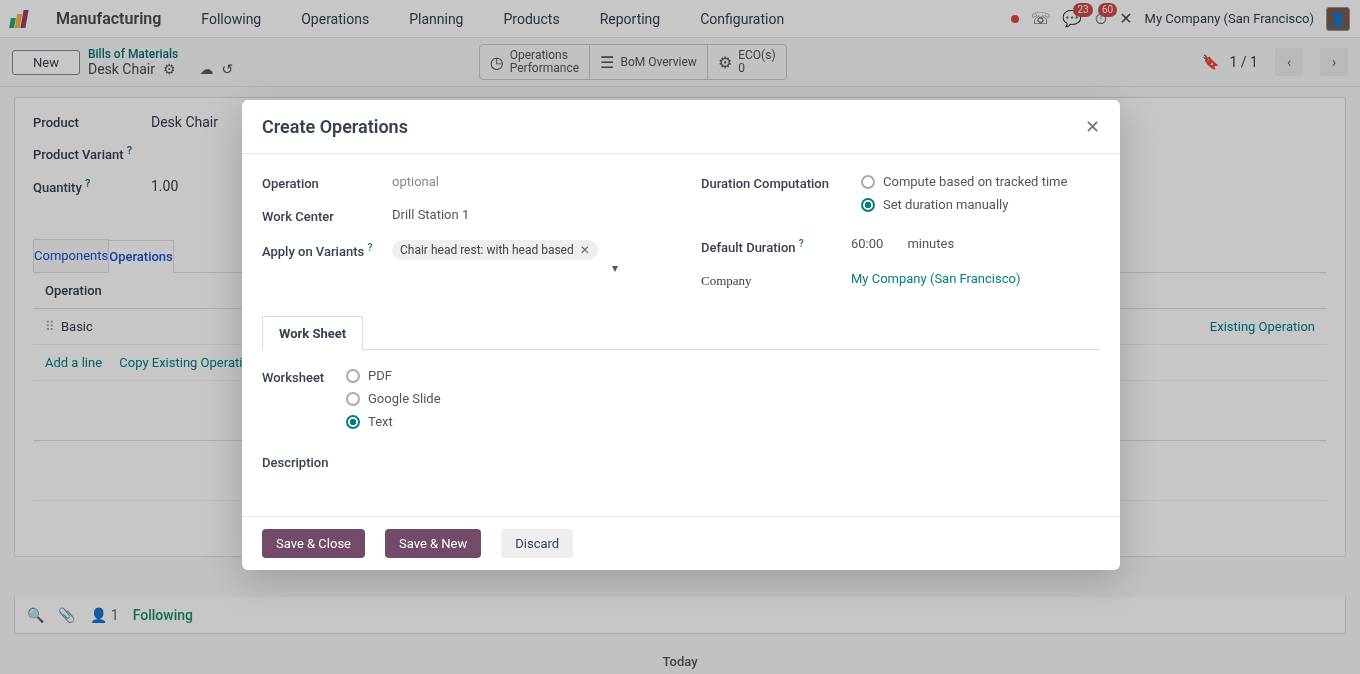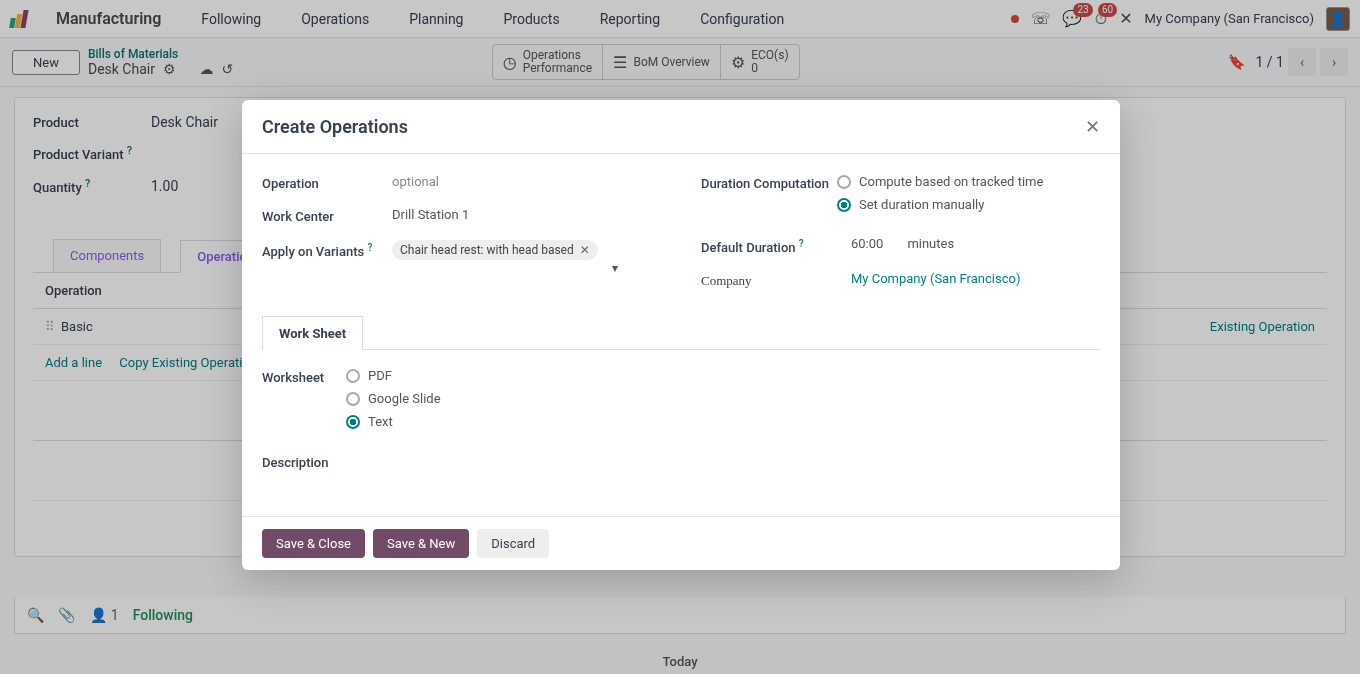--- a/index.html
+++ b/index.html
@@ -31,36 +31,36 @@
   .breadcrumb-current { font-size:14px; color:#4a4a4a; display:flex; align-items:center; gap:8px;}
   .mini-icon { font-size:14px; color:#555; cursor:pointer; }
 
   .statbtns { display:flex; border:1px solid #ccc; border-radius:4px; overflow:hidden; margin-left: -170px; }
   .statbtn { display:flex; align-items:center; gap:6px; padding:4px 10px; border-right:1px solid #ccc; cursor:pointer; font-size:12px; color:#555;}
   .statbtn:last-child { border-right:none; }
   .statbtn .stack { display:flex;flex-direction:column; line-height:1.1;}
   .sb-icon { font-size:16px; color:#555;}
 
   .cb-right { display:flex; align-items:center; gap:10px; }
-  .pager { display:flex; align-items:center; gap:4px; color:#374151; font-size:14px;}
+  .pager { display:flex; align-items:center; gap:17px; color:#374151; font-size:14px;}
   .pager-btn { width:28px;height:28px; display:flex;align-items:center;justify-content:center; background:#eee; border-radius:3px; cursor:pointer; color:#666;}
 
   
   .main { padding:10px 14px 40px; }
   .sheet { background:#fff; border:1px solid #ddd; border-radius:3px; padding:16px 18px 0; position:relative; min-height:460px;}
   .form-row { display:flex; gap:60px; }
   .form-col { flex:1; }
   .frow { display:flex; align-items:center; margin-bottom:14px; }
   .flabel { width:118px; font-weight:500; color:#374151; font-size:13px;}
   .flabel .q { color:#0d6e6e; font-size:11px; vertical-align:super; }
   .fval { color:#374151; }
 
   
   .tabbar { display:flex; border-bottom:1px solid #ddd; margin-top:30px;}
-  .tab { padding:8px 16px; border:1px solid #ddd; border-bottom:none; background:#f9f9f9; margin-right:-1px; cursor:pointer; font-size:13px; color:#8b5cf6;margin-left:20px;}
+  .tab { padding:8px 0; border:1px solid #ddd; border-bottom:none; background:#f9f9f9; margin-right:-1px; cursor:pointer; font-size:13px; color:#1d4ed8;}
   .tab.active { background:#fff; border-top:1px solid #ddd; border-bottom:1px solid #fff; position:relative; top:1px; font-weight:500;}
   .table { width:100%; border-collapse:collapse; position:relative;}
   .table .th-row { background:#fff; border-bottom:1px solid #ddd; }
   .table th { text-align:left; padding:10px 12px; font-weight:500; font-size:13px; color:#374151;}
   .table td { padding:10px 12px; border-bottom:1px solid #eee; font-size:13px; color:#374151;}
   .row-link { color:#017e84; cursor:pointer; margin-right:14px; }
   .archive { color:#017e84; float:right; cursor:pointer; }
   .adjust-icon { position:absolute; right:8px; top:8px; color:#555; font-size:14px; cursor:pointer;}
   .drag-handle { color:#aaa; cursor:grab; }
 
@@ -96,21 +96,21 @@
   .radio-row { display:flex; align-items:center; gap:8px; margin-bottom:8px; cursor:pointer;}
   .radio { width:14px;height:14px;border-radius:50%;border:2px solid #aaa; display:inline-block;}
   .radio.checked { border-color:#017e84; background:radial-gradient(circle, #017e84 45%, transparent 50%);}
   .link-teal { color:#017e84; }
   .dur { display:flex; align-items:center; gap:24px;}
 
   
   .mtabbar { display:flex; border-bottom:1px solid #ddd; margin-top:10px;}
   .mtab { padding:9px 16px; border:1px solid #ddd; border-bottom:none; background:#fff; font-size:13px; cursor:pointer; position:relative; top:1px;font-weight:bold;}
 
-  .modal-footer { padding:12px 20px; border-top:1px solid #e5e5e5; display:flex; gap:8px;}
+  .modal-footer { padding:12px 20px; border-top:1px solid #e5e5e5; display:flex; gap:20px;}
   .btn { padding:7px 14px; border-radius:4px; font-size:13px; cursor:pointer; border:none;}
   .btn-primary { background:#714b67; color:#fff;}
   .btn-light { background:#eee; color:#374151;}
 </style>
 </head>
 <body>
 
 <div class="topbar">
   <div class="topbar-left">
     <span class="logo">
@@ -272,21 +272,21 @@
             <span class="tag">
               <span>Chair head rest: with head based</span>
               <span class="x">✕</span>
             </span>
             <span class="caret">▾</span>
           </span>
         </div>
       </div>
       <div class="mcol">
         <div class="mfield">
-          <span class="mlabel" style="width:136px;">Duration Computation</span>
+          <span class="mlabel" style="width:160px;">Duration Computation</span>
           <span class="mval">
             <div class="radio-row">
                 <span class="radio"></span>
                 <span>Compute based on tracked time</span>
               </div>
             <div class="radio-row">
                 <span class="radio checked"></span>
                 <span>Set duration manually</span>
               </div>
           </span>

